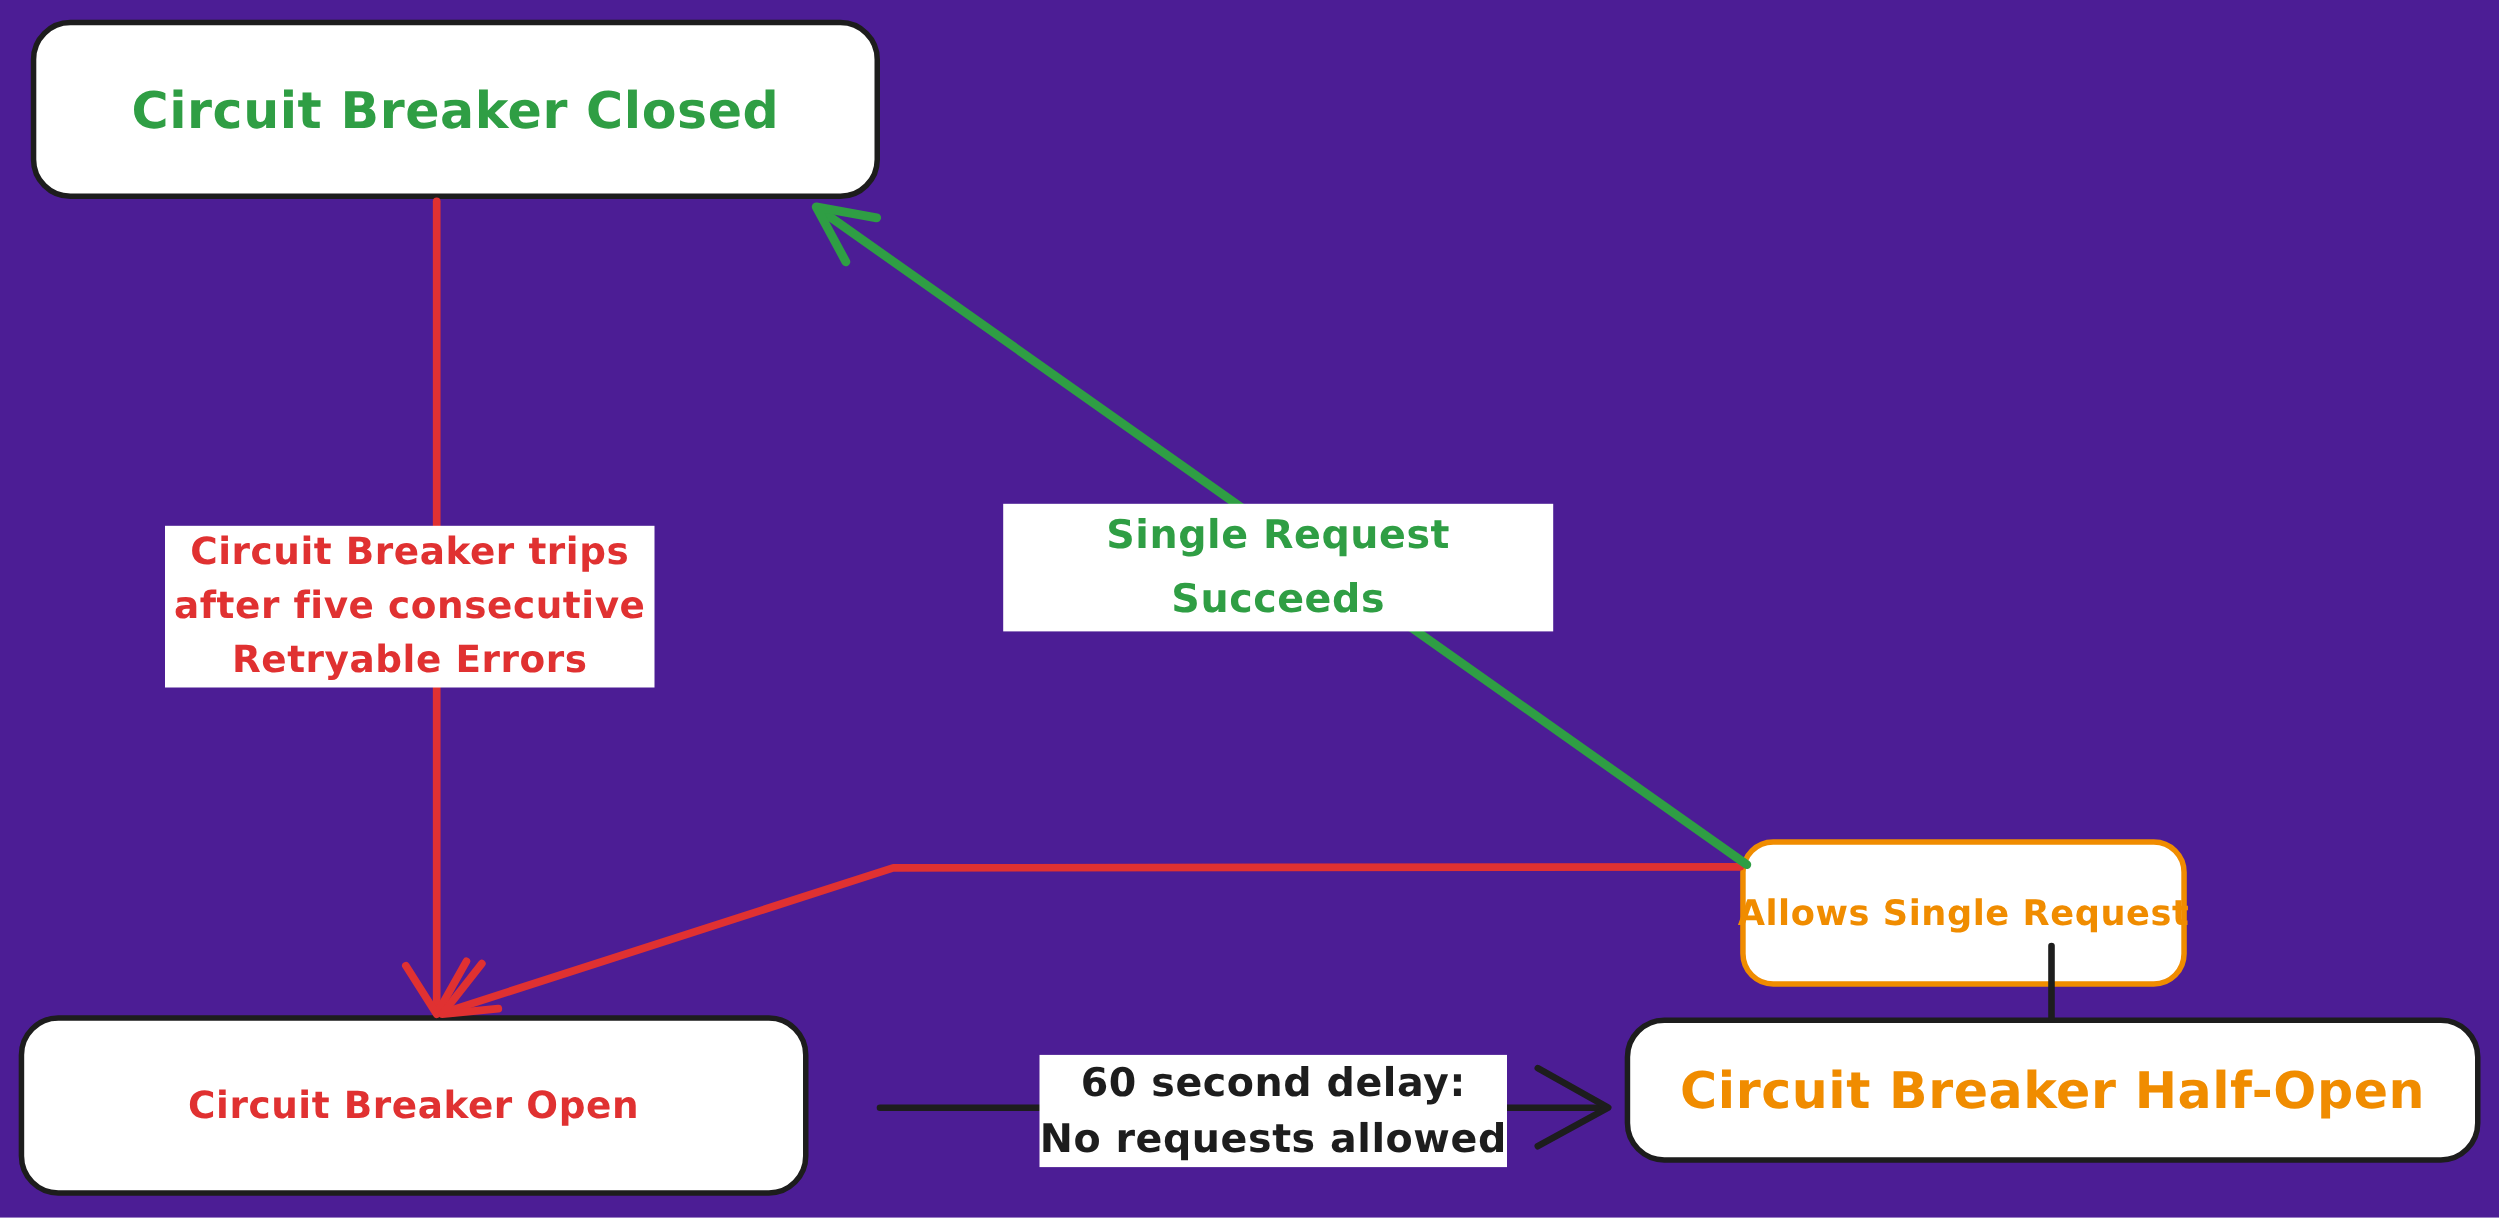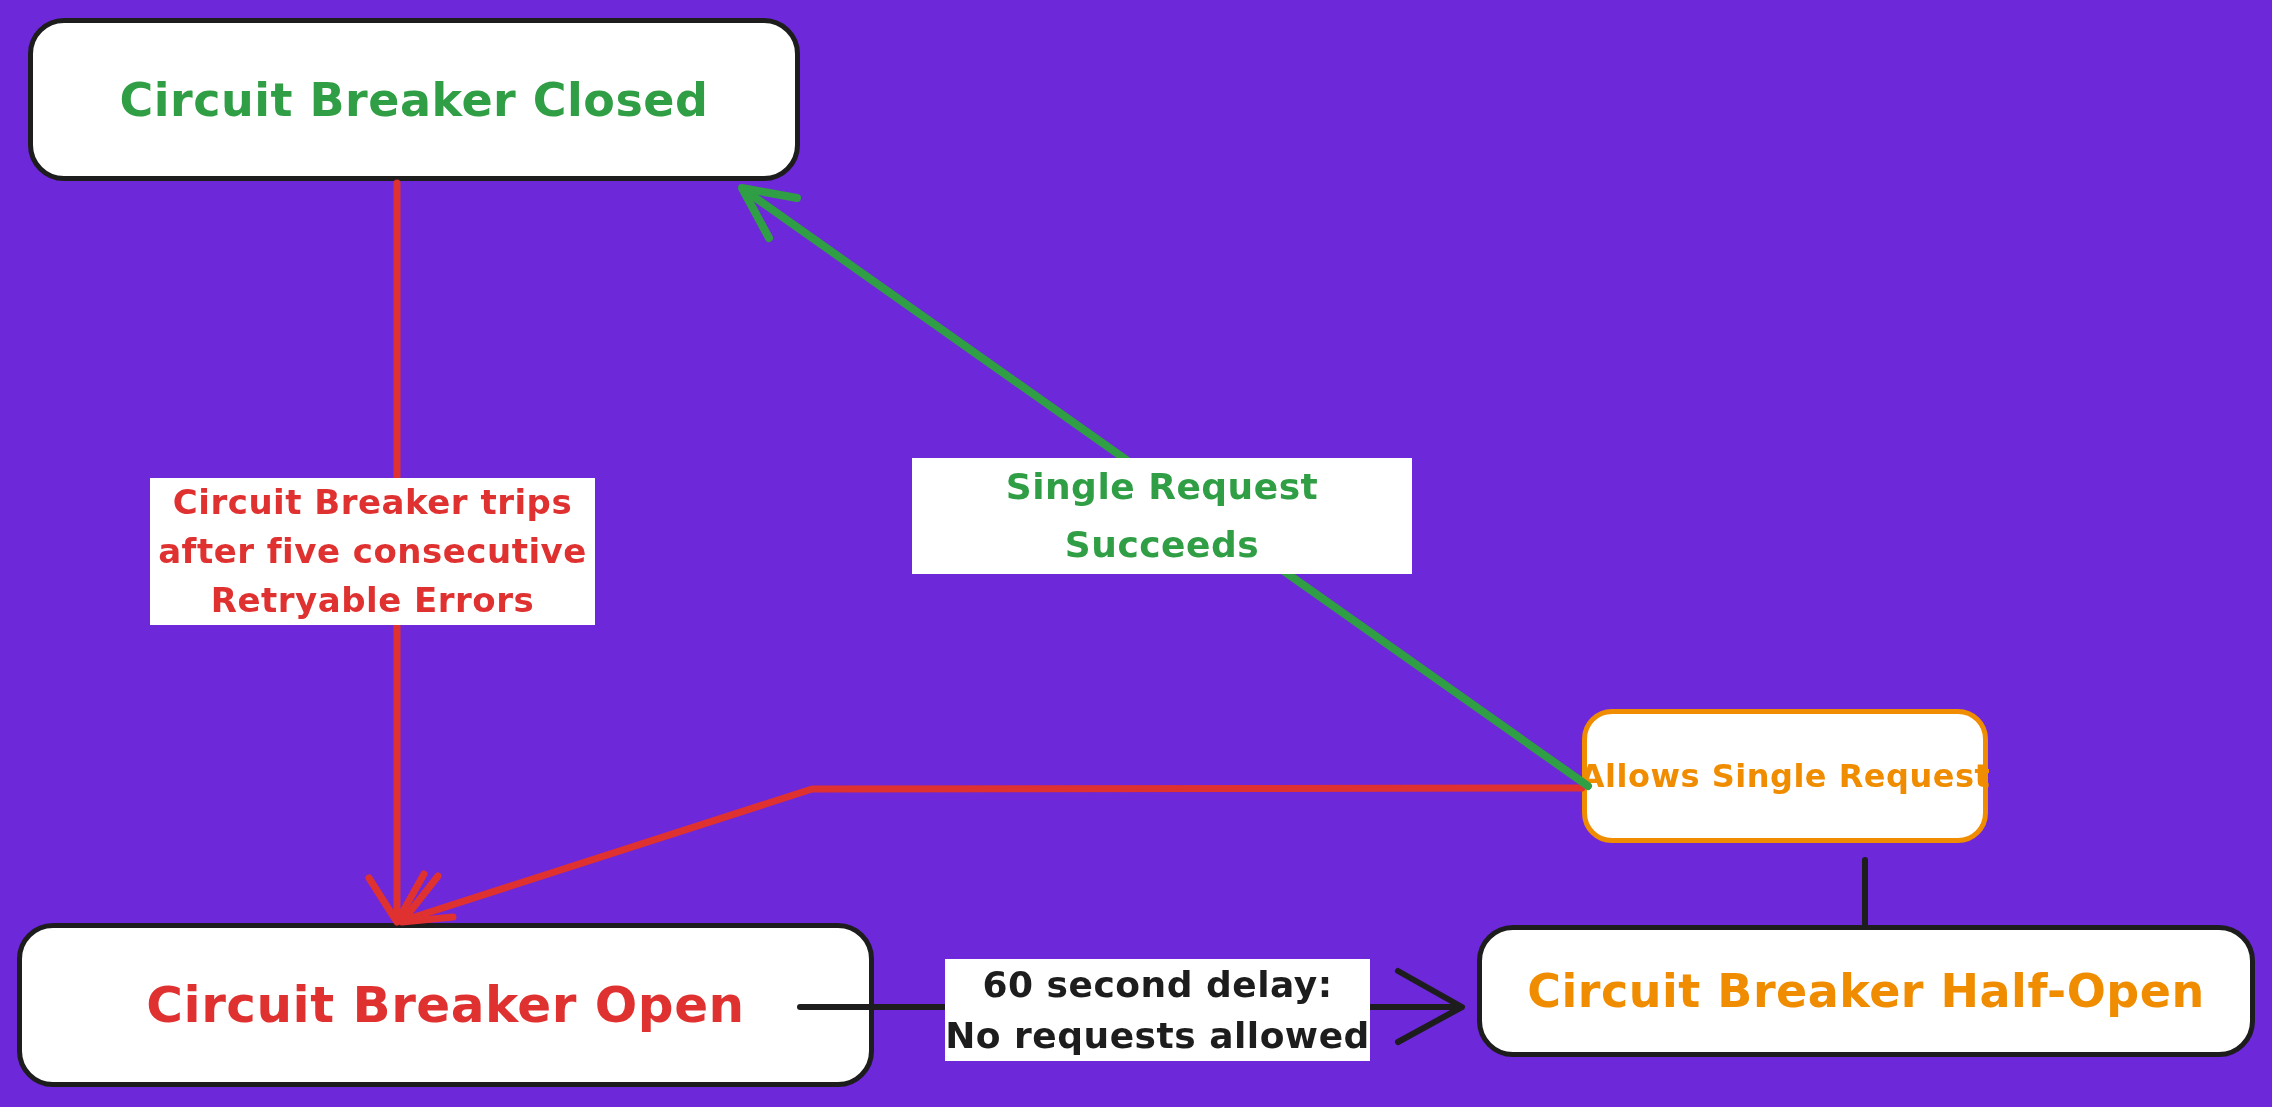--- a/index.html
+++ b/index.html
@@ -1,20 +1,20 @@
 <!DOCTYPE html>
 <html style="--ink: #1d1d1d; --green: #2f9e44; --red: #e03131; --orange: #f08c00; --background: #ffffff;"><head>
 <meta charset="utf-8">
 <style>
   html, body { margin: 0; padding: 0; background: #ffffff; }
   .canvas {
     position: relative;
     width: 2272px;
     height: 1107px;
-    background: #6d28d9;
+    background: #4c1d95;
     overflow: hidden;
     font-family: "DejaVu Sans", sans-serif;
   }
   .edges {
     position: absolute;
     left: 0; top: 0;
     z-index: 2;
   }
   .edges path { fill: none; stroke-linecap: round; stroke-linejoin: round; }
   .stroke-red   { stroke: var(--red);   stroke-width: 7px; }
@@ -29,23 +29,23 @@
     border: 5px solid var(--ink);
     border-radius: 36px;
     display: flex;
     align-items: center;
     justify-content: center;
     font-weight: 600;
     letter-spacing: 0.5px;
     white-space: nowrap;
   }
   #node-closed    { left: 28px;   top: 18px;  width: 772px; height: 163px; font-size: 46px; color: var(--green); }
-  #node-open      { left: 17px;   top: 923px; width: 857px; height: 164px; font-size: 50px; color: var(--red); }
+  #node-open      { left: 17px;   top: 923px; width: 718px; height: 164px; font-size: 34px; color: var(--red); }
   #node-half-open { left: 1477px; top: 925px; width: 778px; height: 132px; font-size: 46px; color: var(--orange); }
-  #node-allows    { left: 1582px; top: 709px; width: 406px; height: 134px; font-size: 32px; color: var(--orange);
+  #node-allows    { left: 1582px; top: 763px; width: 406px; height: 134px; font-size: 32px; color: var(--orange);
                     border-color: var(--orange); border-radius: 30px; }
 
   .edge-label {
     position: absolute;
     z-index: 3;
     background: #ffffff;
     text-align: center;
     white-space: pre-line;
     font-weight: 600;
     letter-spacing: 0.5px;

